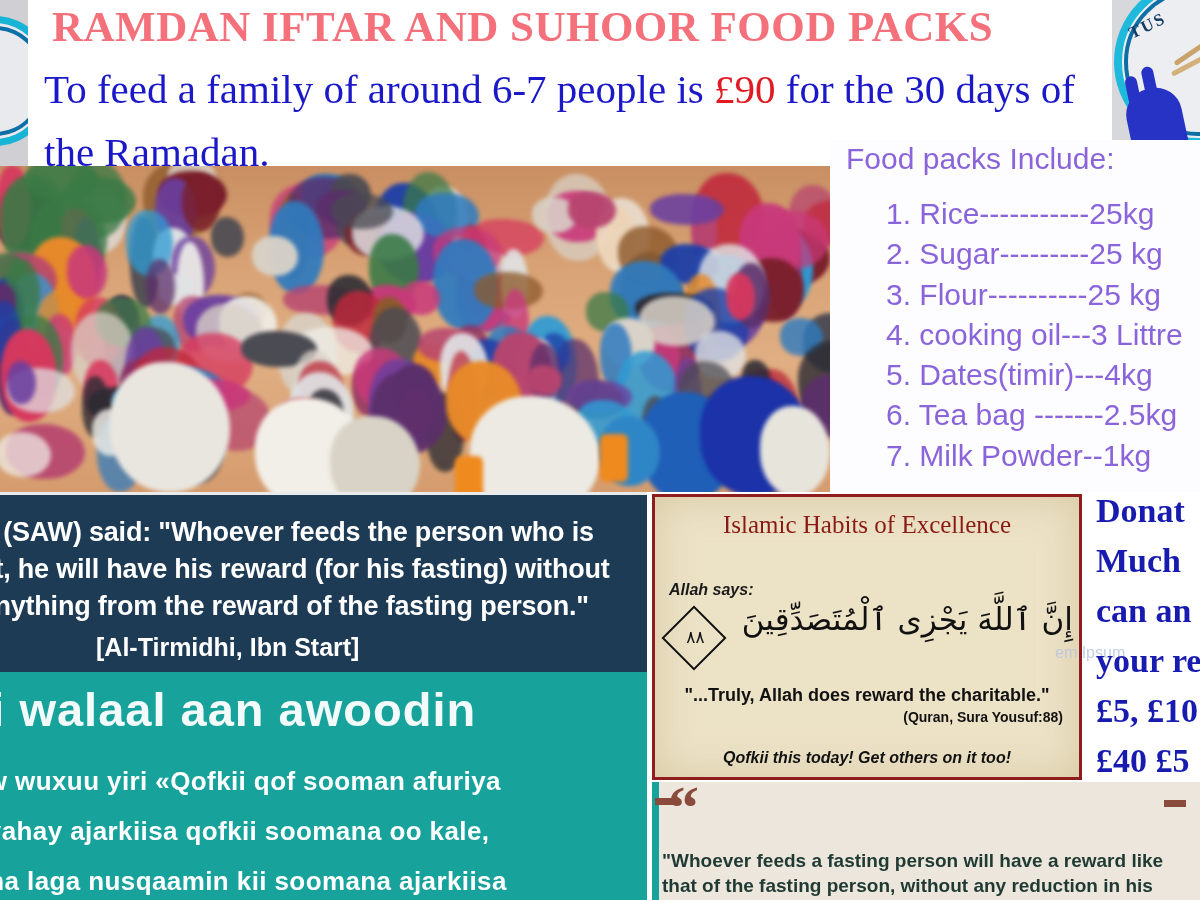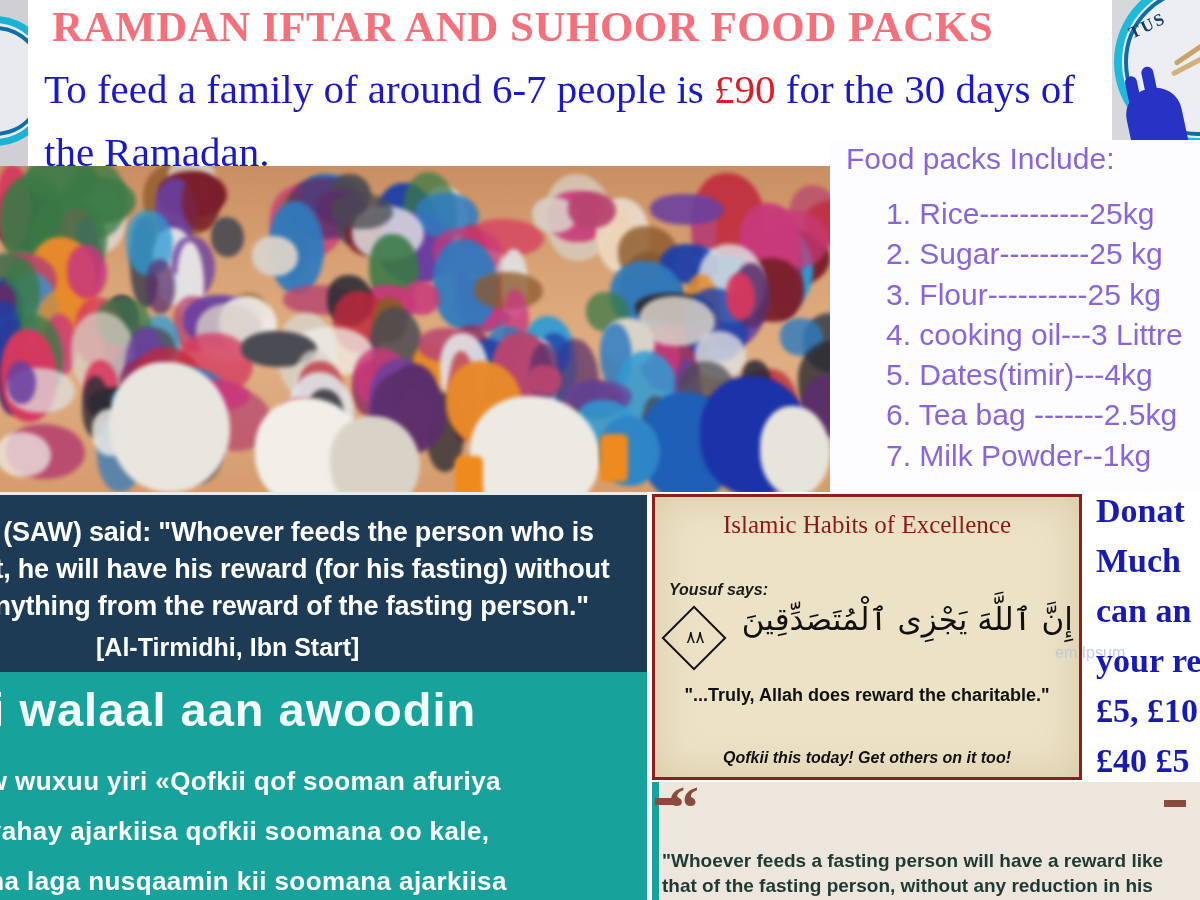--- a/index.html
+++ b/index.html
@@ -363,26 +363,27 @@
 
   <div class="teal">
     <div class="big">ri walaal aan awoodin</div>
     <div class="sm s1">sw wuxuu yiri «Qofkii qof sooman afuriya</div>
     <div class="sm s2">eyahay ajarkiisa qofkii soomana oo kale,</div>
     <div class="sm s3">ona laga nusqaamin kii soomana ajarkiisa</div>
   </div>
 
   <div class="habits">
     <h3>Islamic Habits of Excellence</h3>
-    <div class="says">Yousuf says:</div>
+    <div class="says">Allah says:</div>
     <div class="aya">إِنَّ ٱللَّهَ يَجْزِى ٱلْمُتَصَدِّقِينَ</div>
     <div class="ayanum">
         <span>٨٨</span>
       </div>
     <div class="tr">"...Truly, Allah does reward the charitable."</div>
+    <div class="ref">(Quran, Sura Yousuf:88)</div>
     <div class="start">Qofkii this today! Get others on it too!</div>
   </div>
   <div class="watermark">em Ipsum</div>
 
   <div class="donate" id="donate-col">
       <div>Donat</div>
       <div>Much</div>
       <div>can an</div>
       <div>your re</div>
       <div>£5, £10</div>

